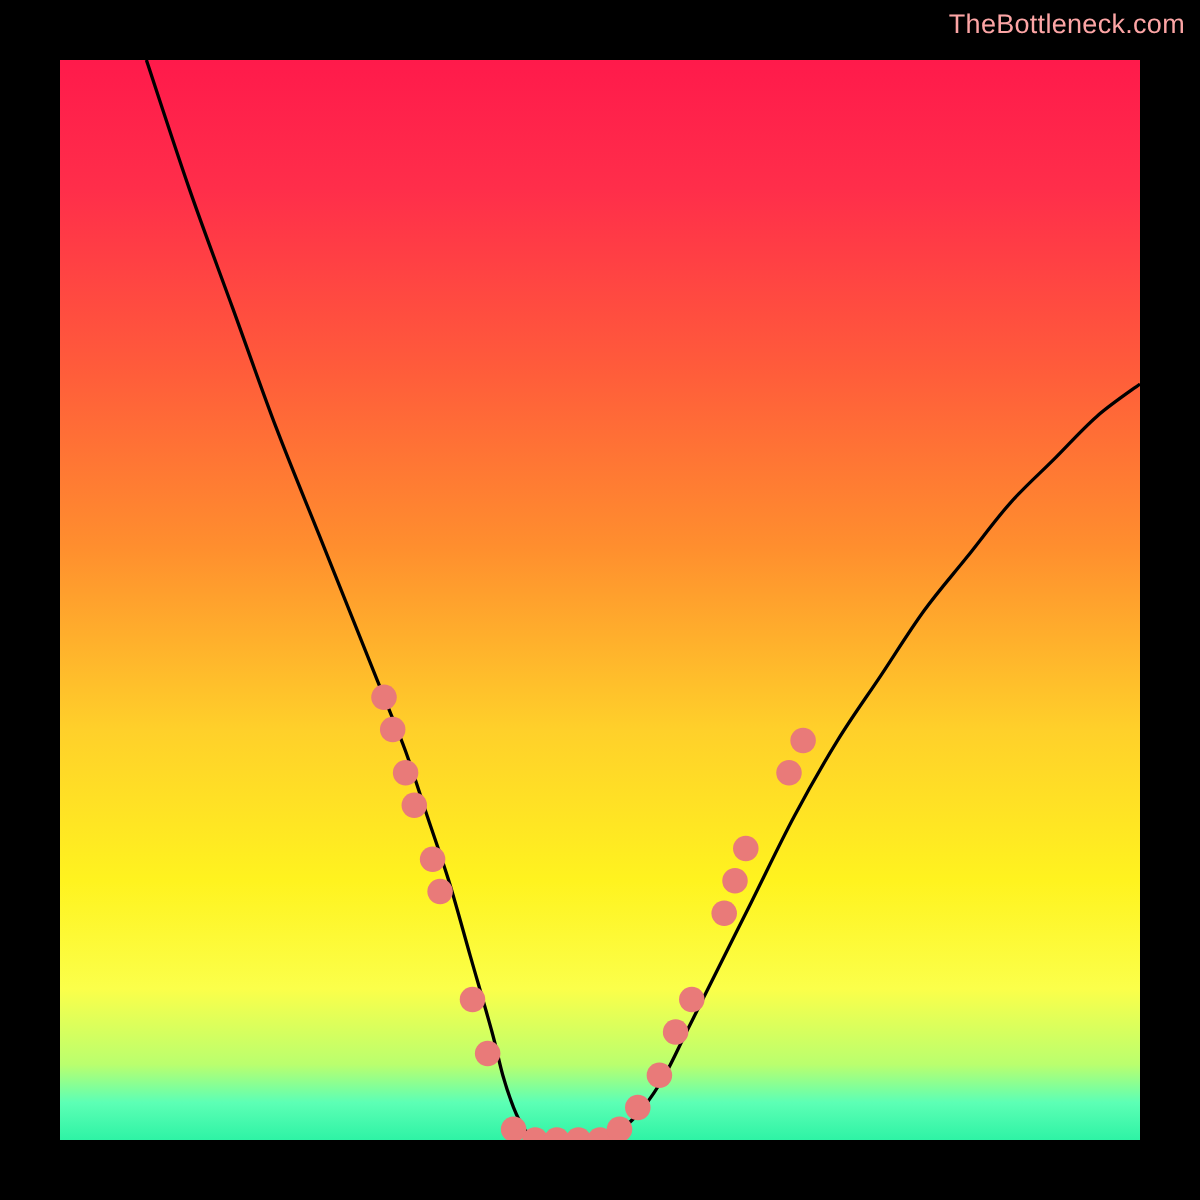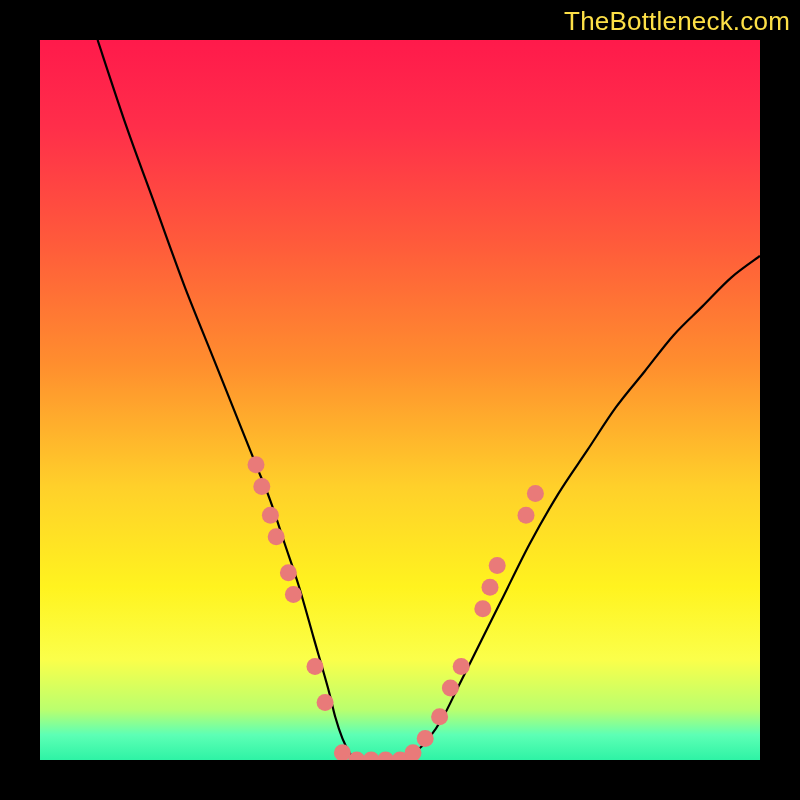--- a/index.html
+++ b/index.html
@@ -24,22 +24,22 @@
     left: 40px;
     top: 40px;
     width: 720px;
     height: 720px;
     overflow: hidden;
   }
   .watermark {
     position: absolute;
     top: 6px;
     right: 10px;
-    color: #fde047;
-    font-size: 26px;
+    color: #fca5a5;
+    font-size: 18px;
     font-weight: 500;
     letter-spacing: 0.2px;
   }
   svg.curve {
     position: absolute;
     left: 0; top: 0;
     width: 720px;
     height: 720px;
     overflow: visible;
   }

